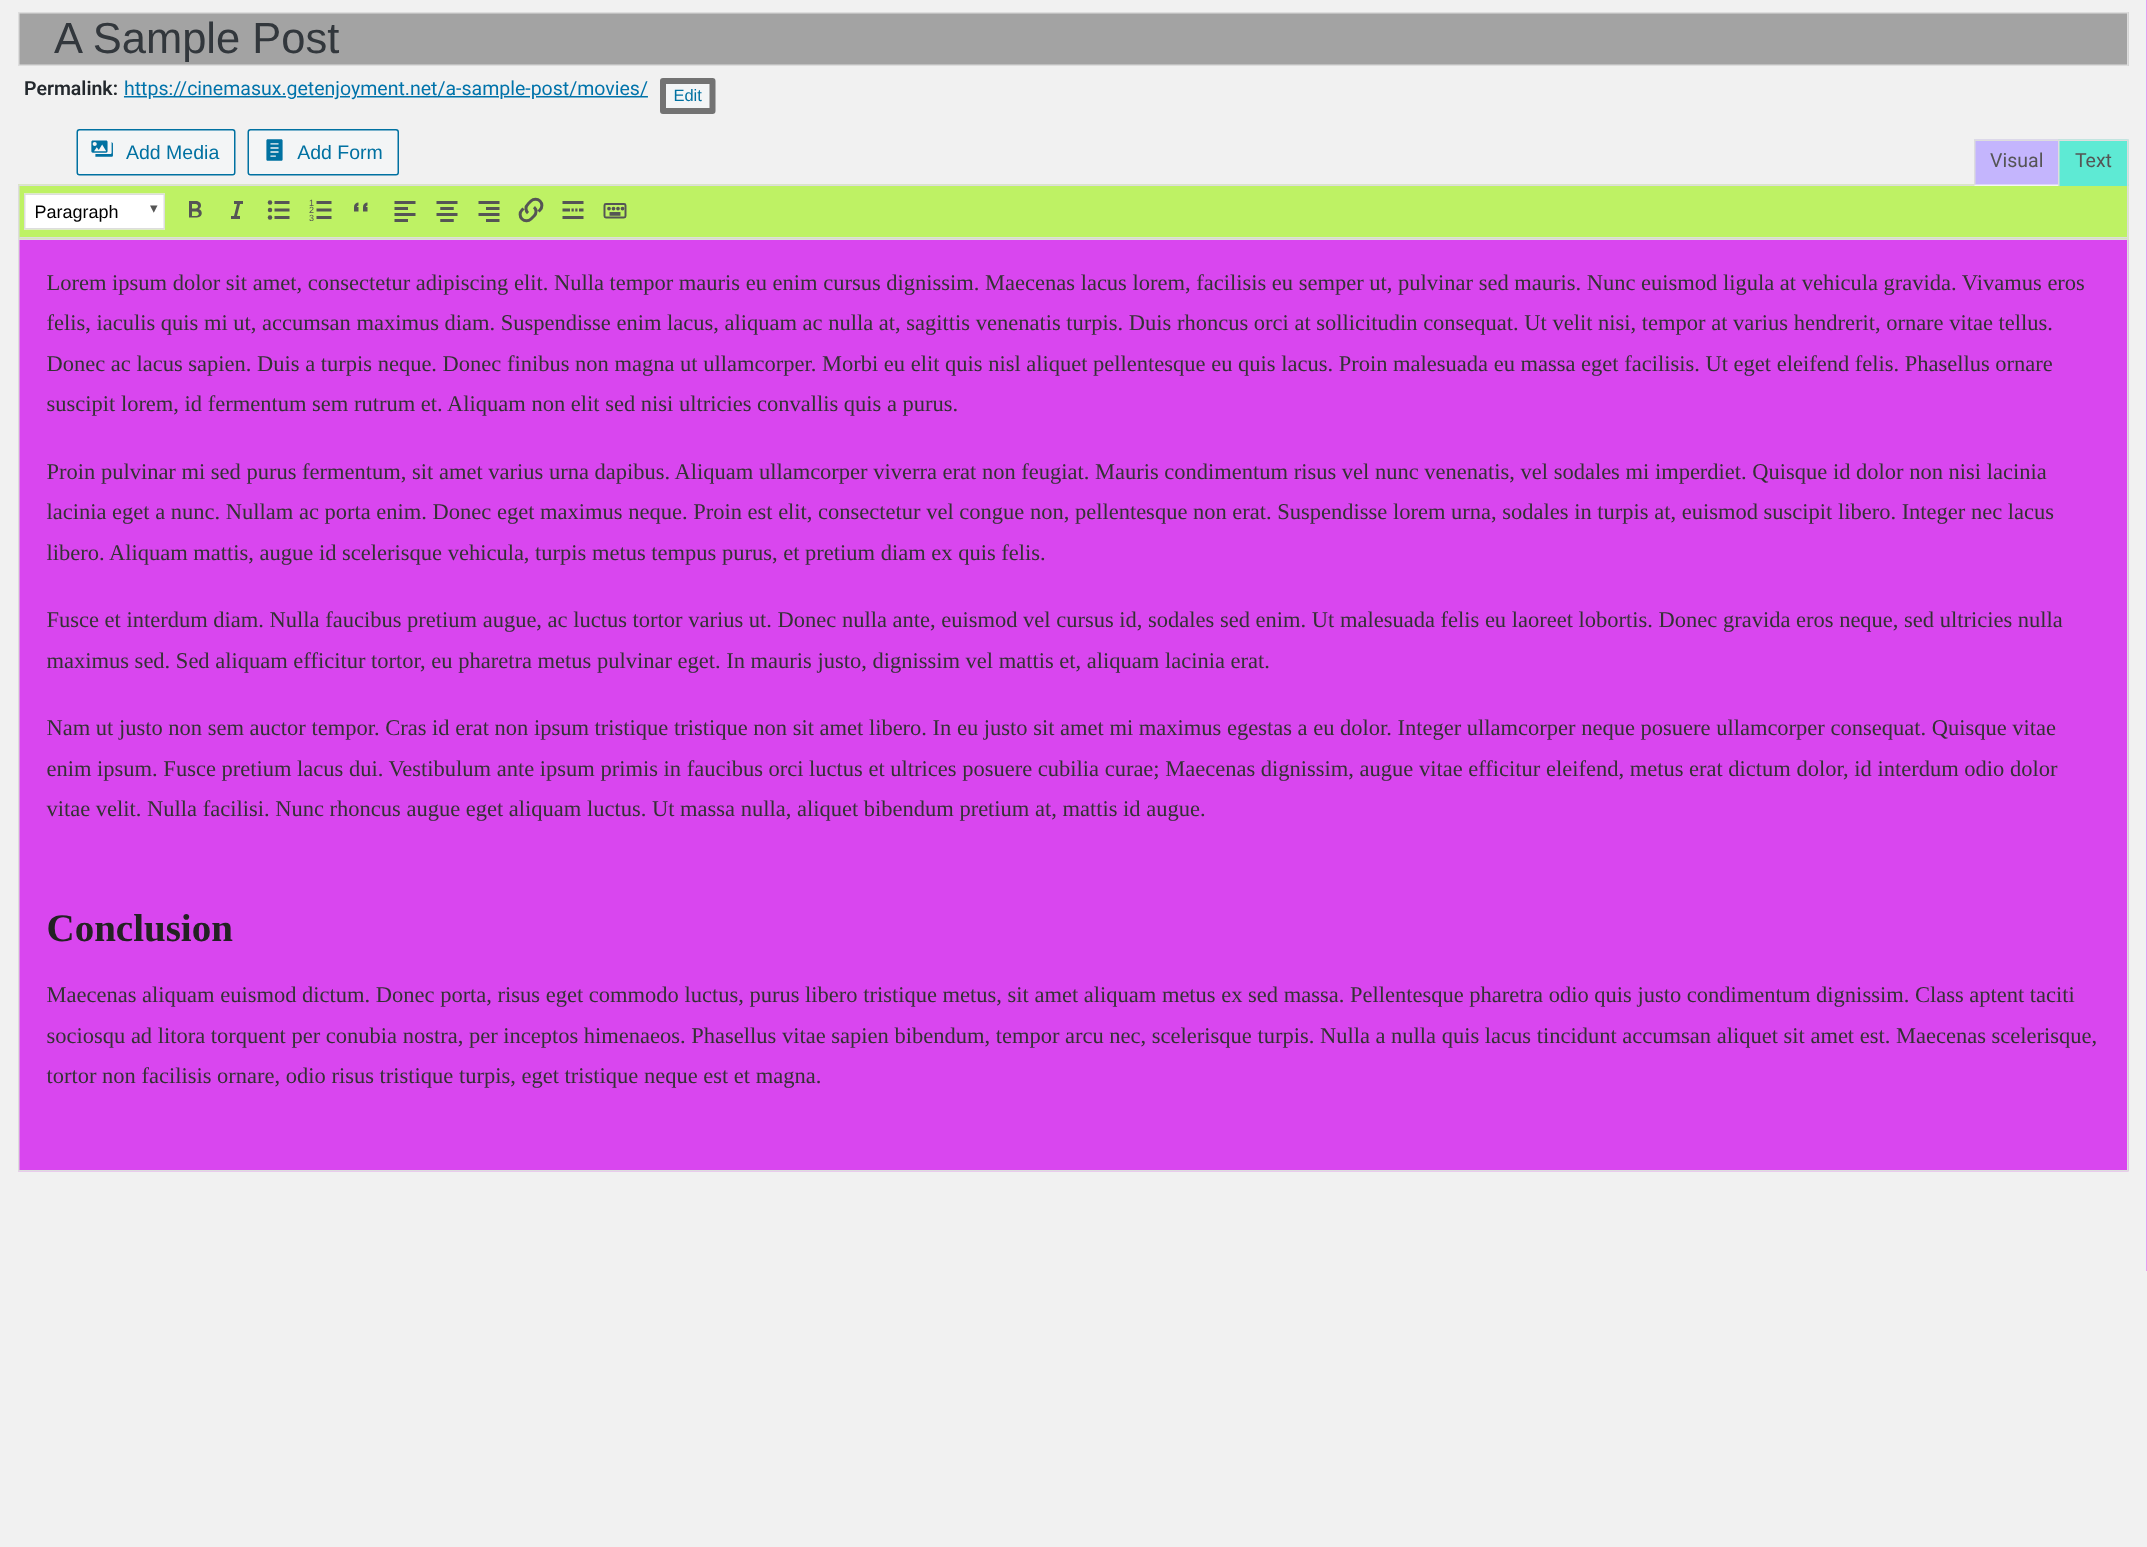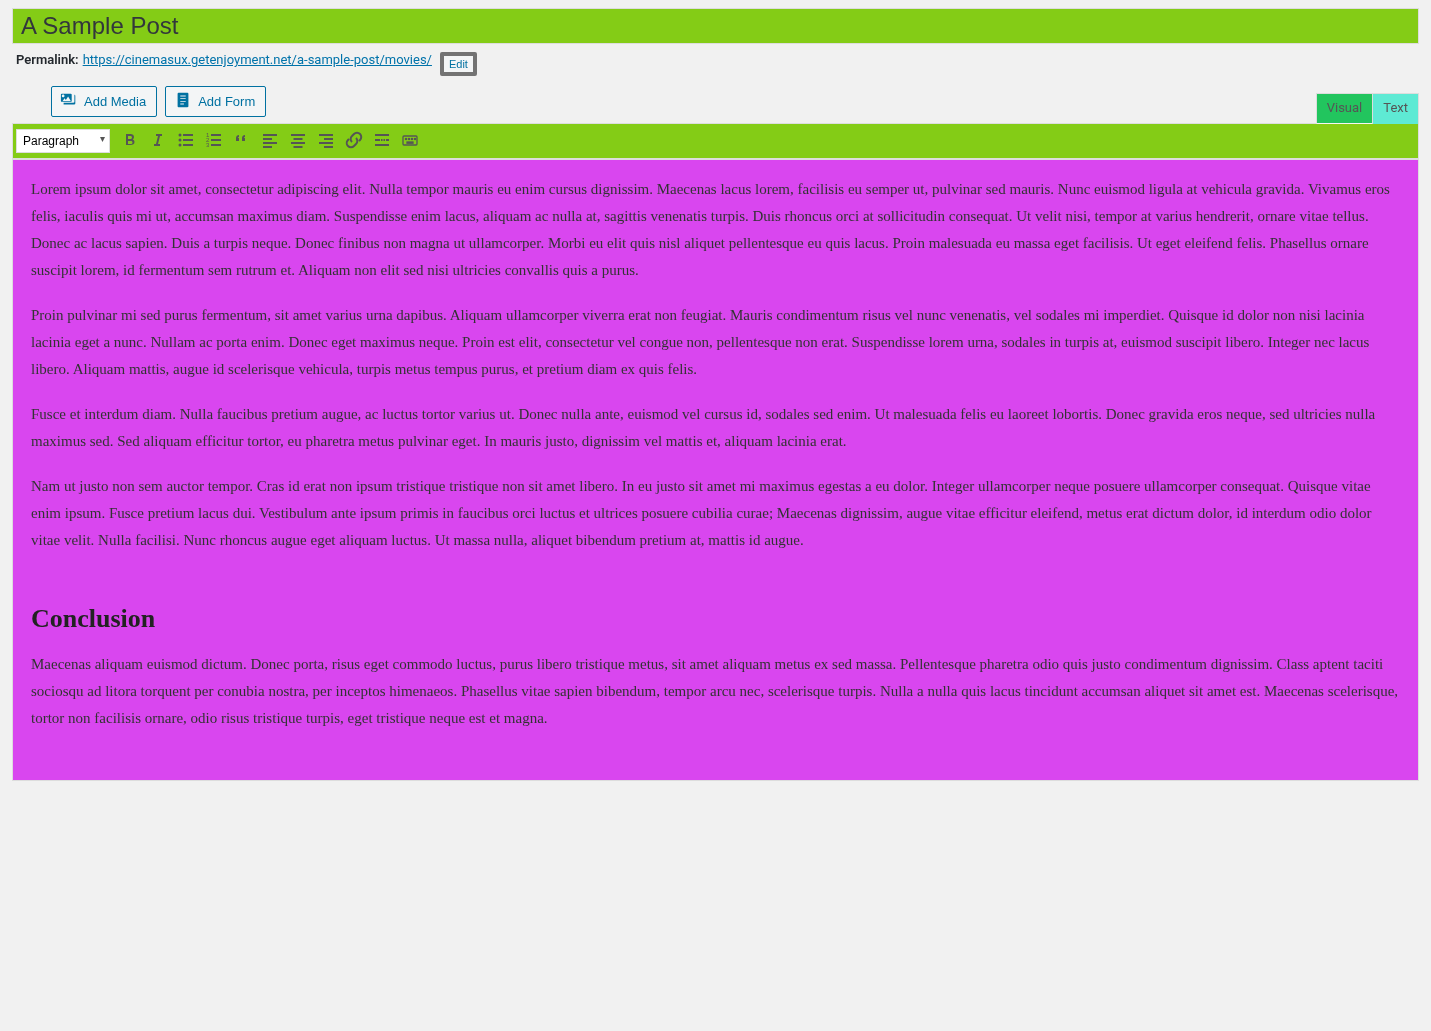--- a/index.html
+++ b/index.html
@@ -1,29 +1,29 @@
 <!DOCTYPE html>
 <html><head>
 <meta charset="utf-8">
 <style>
 * { box-sizing: border-box; margin: 0; padding: 0; }
 body { font-family: -apple-system, BlinkMacSystemFont, "Segoe UI", Roboto, sans-serif; font-size: 13px; color: #444; background: #f1f1f1; padding: 8px 12px 0; }
-.title-input { width: 100%; padding: 3px 8px; font-size: 24px; height: 36px; line-height: 100%; border: 1px solid #ddd; background: #84cc16; color: #32373c; outline:none; }
+.title-input { width: 100%; padding: 3px 23px; font-size: 29px; height: 36px; line-height: 100%; border: 1px solid #ddd; background: #a3a3a3; color: #32373c; outline:none; }
 .permalink-row { padding: 8px 4px 10px; font-size: 13px; color: #666; display:flex; align-items:flex-start; gap:4px;}
 .permalink-row strong { color:#23282d; font-weight:600;}
 .permalink-link { color: #0073aa; text-decoration: underline; cursor:pointer;}
 .edit-btn { display:inline-block; font-size: 11px; line-height: 16px; padding:0 5px; border: 4px solid #737373; color:#0071a1; background:#f3f5f6; border-radius:2px; cursor:pointer; margin-left:4px;}
 .actions-row { display:flex; align-items:flex-end; justify-content:space-between; margin-bottom:0;padding-left:39px;}
 .left-actions { display:flex; gap:8px; padding-bottom: 6px;}
 .wp-btn { font-size:13px; color:#0071a1; border:1px solid #0071a1; background:#f3f5f6; border-radius:2px; padding:4px 10px 4px 8px; cursor:pointer; display:inline-flex; align-items:center; gap:6px;}
 .wp-btn svg { width:18px; height:18px; }
 .tabs { display:flex; }
 .tab { font-size:13px; padding:6px 10px 8px; border:1px solid #ddd; background:#5eead4; border-bottom:none; color:#555; cursor:pointer; margin-left:-1px; position:relative; top:1px;}
-.tab.active { background:#22c55e; border-bottom:1px solid #f5f5f5; color:#555;}
-.toolbar-wrap { border:1px solid #ddd; background:#84cc16; border-top-left-radius:0;}
+.tab.active { background:#c4b5fd; border-bottom:1px solid #f5f5f5; color:#555;}
+.toolbar-wrap { border:1px solid #ddd; background:#bef264; border-top-left-radius:0;}
 .toolbar { display:flex; align-items:center; padding:3px; border-bottom:1px solid #ddd; gap:0;}
 .format-select { font-size:12px; padding:2px 18px 2px 6px; border:1px solid #ddd; background:#fff; min-width:94px; height:24px; appearance:none; position:relative;}
 .select-wrap { position:relative; margin-right:6px;}
 .select-wrap::after { content:"▾"; position:absolute; right:5px; top:4px; font-size:10px; color:#555; pointer-events:none;}
 .tb-btn { width:28px; height:28px; border:none; background:transparent; display:inline-flex; align-items:center; justify-content:center; cursor:pointer; color:#555;}
 .tb-btn svg { width:20px; height:20px; }
 .content { background:#d946ef; padding:16px 18px 30px; font-family: Georgia, "Times New Roman", serif; font-size:15px; color:#333; line-height:1.8; border:1px solid #ddd; border-top:none;}
 .content p { margin-bottom: 18px;}
 .content h2 { font-size:26px; font-weight:700; margin-top:42px; margin-bottom:8px; color:#222;}
 </style>

